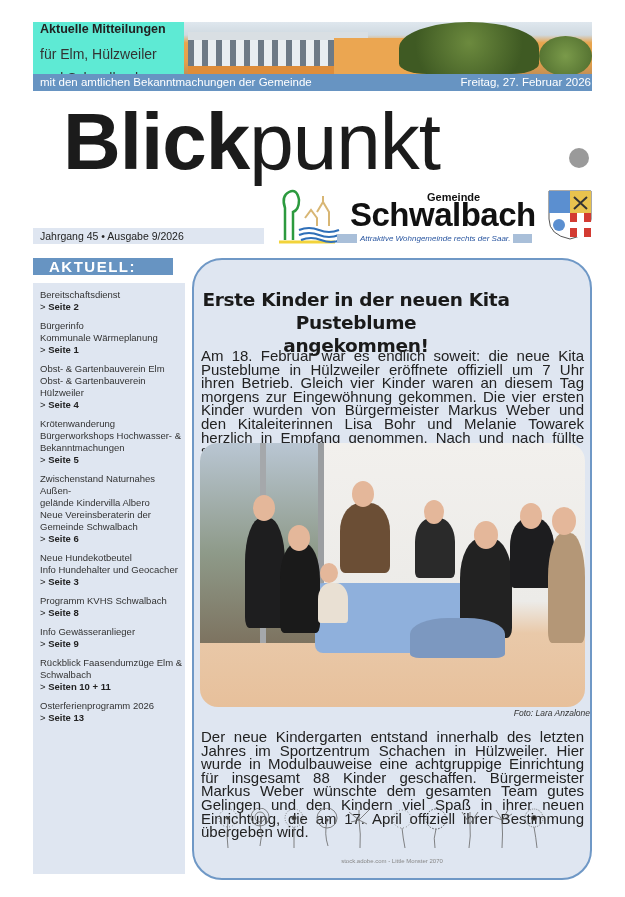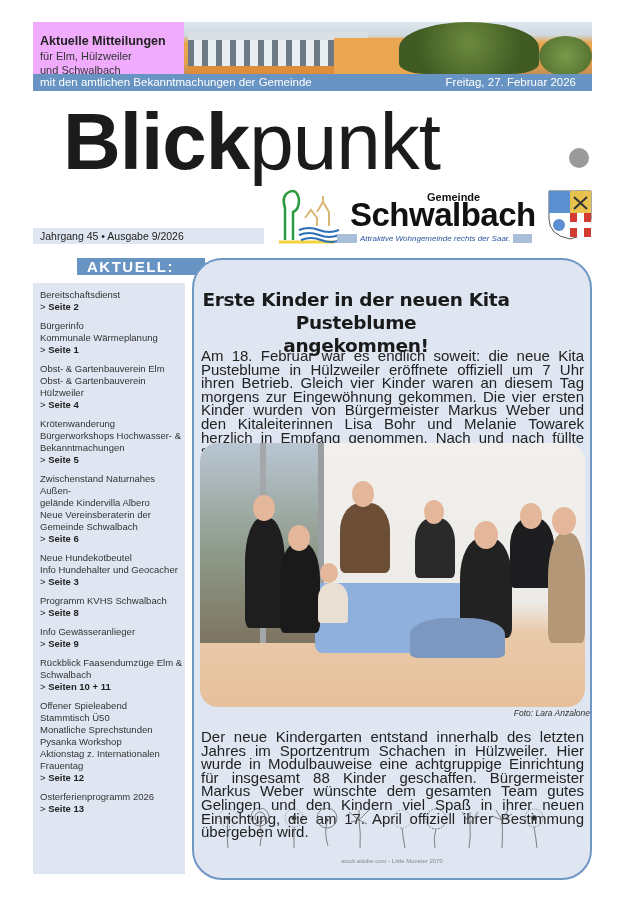--- a/index.html
+++ b/index.html
@@ -1,52 +1,52 @@
 <!DOCTYPE html>
 <html><head>
 <meta charset="utf-8">
 <style>
   html, body { margin:0; padding:0; background:#ffffff; }
   body { width:625px; height:897px; position:relative; overflow:hidden; font-family:"Liberation Sans", sans-serif; color:#222; }
 
   
-  .header-left { position:absolute; left:33px; top:22px; width:152px; height:52px; background:#f0abfc; padding:12px 0 0 7px; box-sizing:border-box; }
+  .header-left { position:absolute; left:33px; top:22px; width:152px; height:52px; background:#5eead4; padding:0 0 0 7px; box-sizing:border-box; }
   .header-left .t1 { font-weight:bold; font-size:12.5px; color:#222; line-height:15px; }
-  .header-left .t2 { font-size:11px; line-height:14px; color:#333; }
+  .header-left .t2 { font-size:14px; line-height:14px; color:#333;margin-top:10px; }
   .header-photo { position:absolute; left:184px; top:22px; width:408px; height:52px; overflow:hidden;
     background: linear-gradient(180deg,#dfe7ee 0%, #cfd9e0 25%, #e8a54e 40%, #e6a04a 75%, #c59054 100%); }
   .header-photo .bld1 { position:absolute; left:4px; top:10px; width:180px; height:42px; background:#d9dfe3; }
   .header-photo .bld1 .stripe { position:absolute; left:0; top:8px; width:180px; height:26px; background:repeating-linear-gradient(90deg,#6d7a86 0 6px,#e9eef1 6px 14px); }
   .header-photo .bld1 .orange { position:absolute; left:0; top:34px; width:180px; height:8px; background:#de8d3a; }
   .header-photo .bld2 { position:absolute; left:150px; top:16px; width:150px; height:36px; background:#eba651; }
   .header-photo .tree { position:absolute; left:215px; top:0; width:140px; height:52px; border-radius:50% 50% 20% 20%; background:radial-gradient(circle at 50% 40%, #6c8a3e, #3f5a23 70%); }
   .header-photo .tree2 { position:absolute; left:355px; top:14px; width:53px; height:40px; border-radius:50%; background:radial-gradient(circle,#7a9a4a,#4d6a2c); }
   .header-bar { position:absolute; left:33px; top:74px; width:559px; height:17px; background:#6794c2; color:#fff; font-size:11.5px; line-height:17px; }
   .header-bar .sub { position:absolute; left:7px; }
-  .header-bar .date { position:absolute; right:16px; }
+  .header-bar .date { position:absolute; right:1px; }
 
   
   .masthead { position:absolute; left:63px; top:92px; height:100px; font-size:80px; line-height:100px; letter-spacing:-1px; color:#1b1b1b; white-space:nowrap; }
   .masthead .bold { font-weight:bold; }
   .masthead .light { font-weight:normal; }
   .masthead-dot { position:absolute; left:569px; top:148px; width:20px; height:20px; border-radius:50%; background:#9a9a9a; }
 
   
   .logo { position:absolute; left:275px; top:186px; width:320px; height:60px; }
   .logo .emblem { position:absolute; left:2px; top:2px; width:70px; height:56px; }
   .logo .gem { position:absolute; left:140px; top:5px; font-weight:bold; font-size:11px; color:#111;margin-left:12px; }
   .logo .name { position:absolute; left:75px; top:12px; font-weight:bold; font-size:33px; color:#111; letter-spacing:-0.5px; line-height:34px; }
   .logo .slogan-bar { position:absolute; left:62px; top:48px; width:195px; height:9px; background:#a9bfd9; }
   .logo .slogan { position:absolute; left:82px; top:47px; font-size:8px; color:#2a56a0; font-style:italic; background:#fff; padding:0 3px; line-height:11px; }
   .logo .crest { position:absolute; left:272px; top:3px; width:46px; height:52px; }
 
   .issue-bar { position:absolute; left:33px; top:228px; width:231px; height:16px; background:#dfe6f1; font-size:10.5px; line-height:16px; padding-left:7px; box-sizing:border-box; color:#222; }
 
   
-  .aktuell-head { position:absolute; left:33px; top:258px; width:128px; height:17px; background:#6794c2; color:#fff; font-weight:bold; font-size:15px; letter-spacing:1.5px; line-height:17px; padding-left:10px; box-sizing:border-box;margin-left:44px; }
+  .aktuell-head { position:absolute; left:33px; top:258px; width:140px; height:17px; background:#6794c2; color:#fff; font-weight:bold; font-size:15px; letter-spacing:1.5px; line-height:17px; padding-left:16px; box-sizing:border-box; }
   .sidebar { position:absolute; left:33px; top:283px; width:152px; height:591px; background:#dfe6f1; padding:6px 0 0 7px; box-sizing:border-box; }
   .sb-item { margin-bottom:7px; }
   .sb-line { font-size:9.5px; line-height:12px; color:#333; }
   .sb-page { font-size:9.5px; line-height:12px; color:#222; }
   .sb-page b { font-weight:bold; }
 
   
   .article { position:absolute; left:192px; top:258px; width:400px; height:622px; background:#dfe6f1; border:2px solid #6f98c6; border-radius:30px; box-sizing:border-box; }
   .article-title { position:absolute; left:0; top:28px; width:324px; text-align:center; font-family:"DejaVu Sans", sans-serif; font-weight:bold; font-size:18.5px; line-height:23px; color:#1a1a1a; letter-spacing:-0.3px; }
   .article-body { position:absolute; left:7px; width:383px; font-size:15px; line-height:13.6px; text-align:justify; color:#222; }
@@ -155,29 +155,20 @@
     <div class="sb-item">
       <div class="sb-line">Info Gewässeranlieger</div>
       <div class="sb-page"><span>&gt; </span><b>Seite 9</b></div>
     </div>
     <div class="sb-item">
       <div class="sb-line">Rückblick Faasendumzüge Elm &amp;</div>
       <div class="sb-line">Schwalbach</div>
       <div class="sb-page"><span>&gt; </span><b>Seiten 10 + 11</b></div>
     </div>
     <div class="sb-item">
-      <div class="sb-line">Offener Spieleabend</div>
-      <div class="sb-line">Stammtisch Ü50</div>
-      <div class="sb-line">Monatliche Sprechstunden</div>
-      <div class="sb-line">Pysanka Workshop</div>
-      <div class="sb-line">Aktionstag z. Internationalen</div>
-      <div class="sb-line">Frauentag</div>
-      <div class="sb-page"><span>&gt; </span><b>Seite 12</b></div>
-    </div>
-    <div class="sb-item">
       <div class="sb-line">Osterferienprogramm 2026</div>
       <div class="sb-page"><span>&gt; </span><b>Seite 13</b></div>
     </div>
   </div>
 
 <div class="article">
   <div class="article-title">
     <div>Erste Kinder in der neuen Kita Pusteblume</div>
     <div>angekommen!</div>
   </div>

